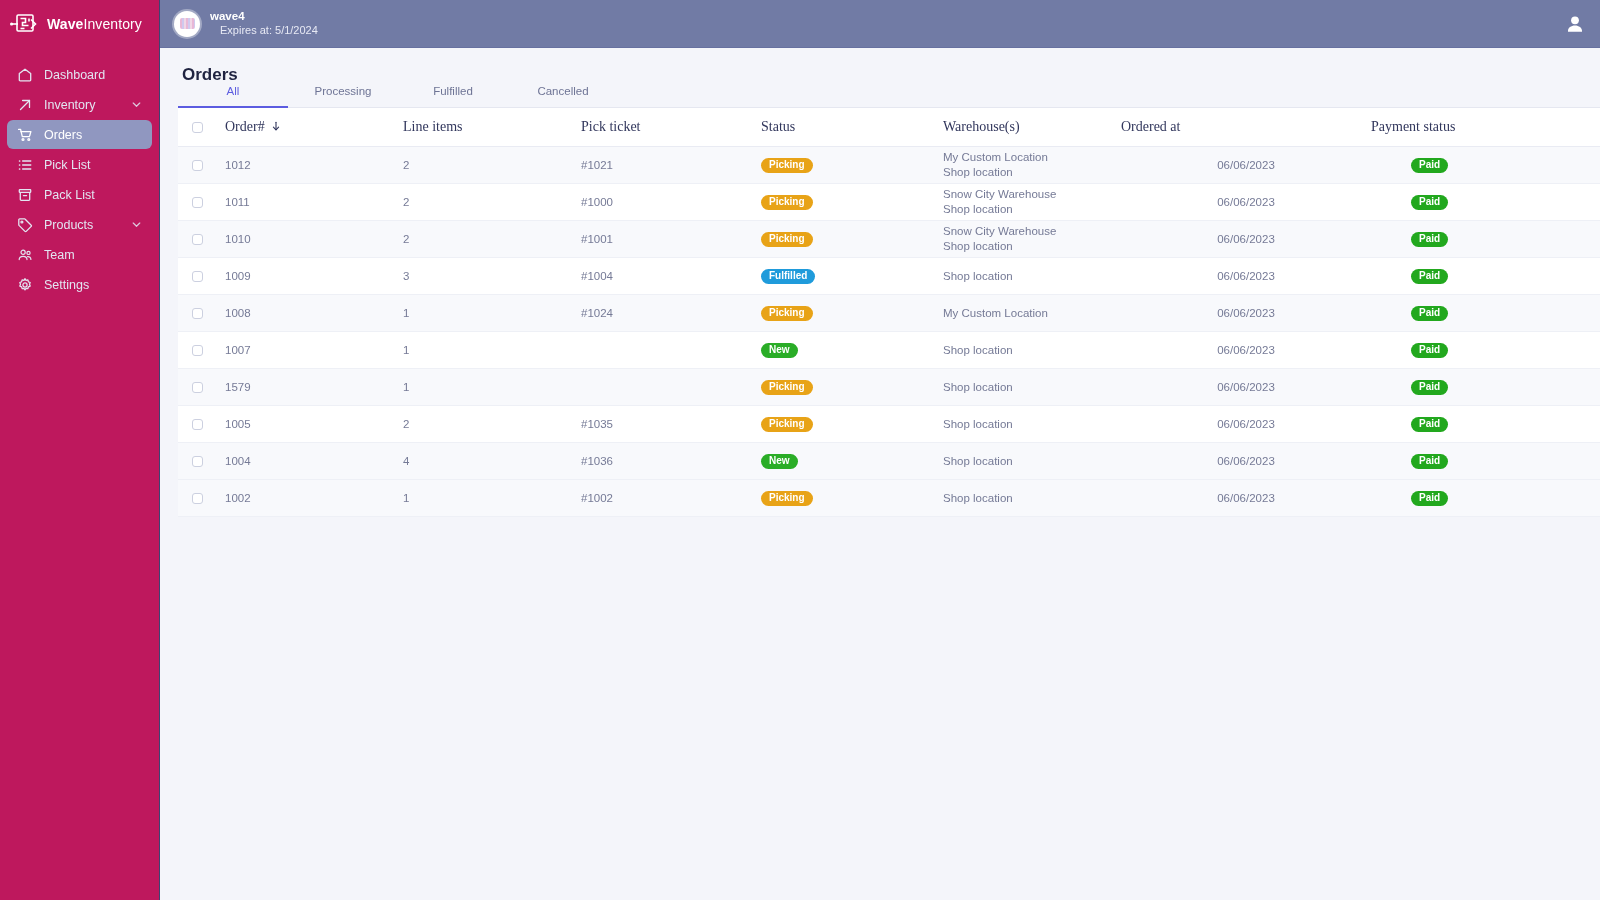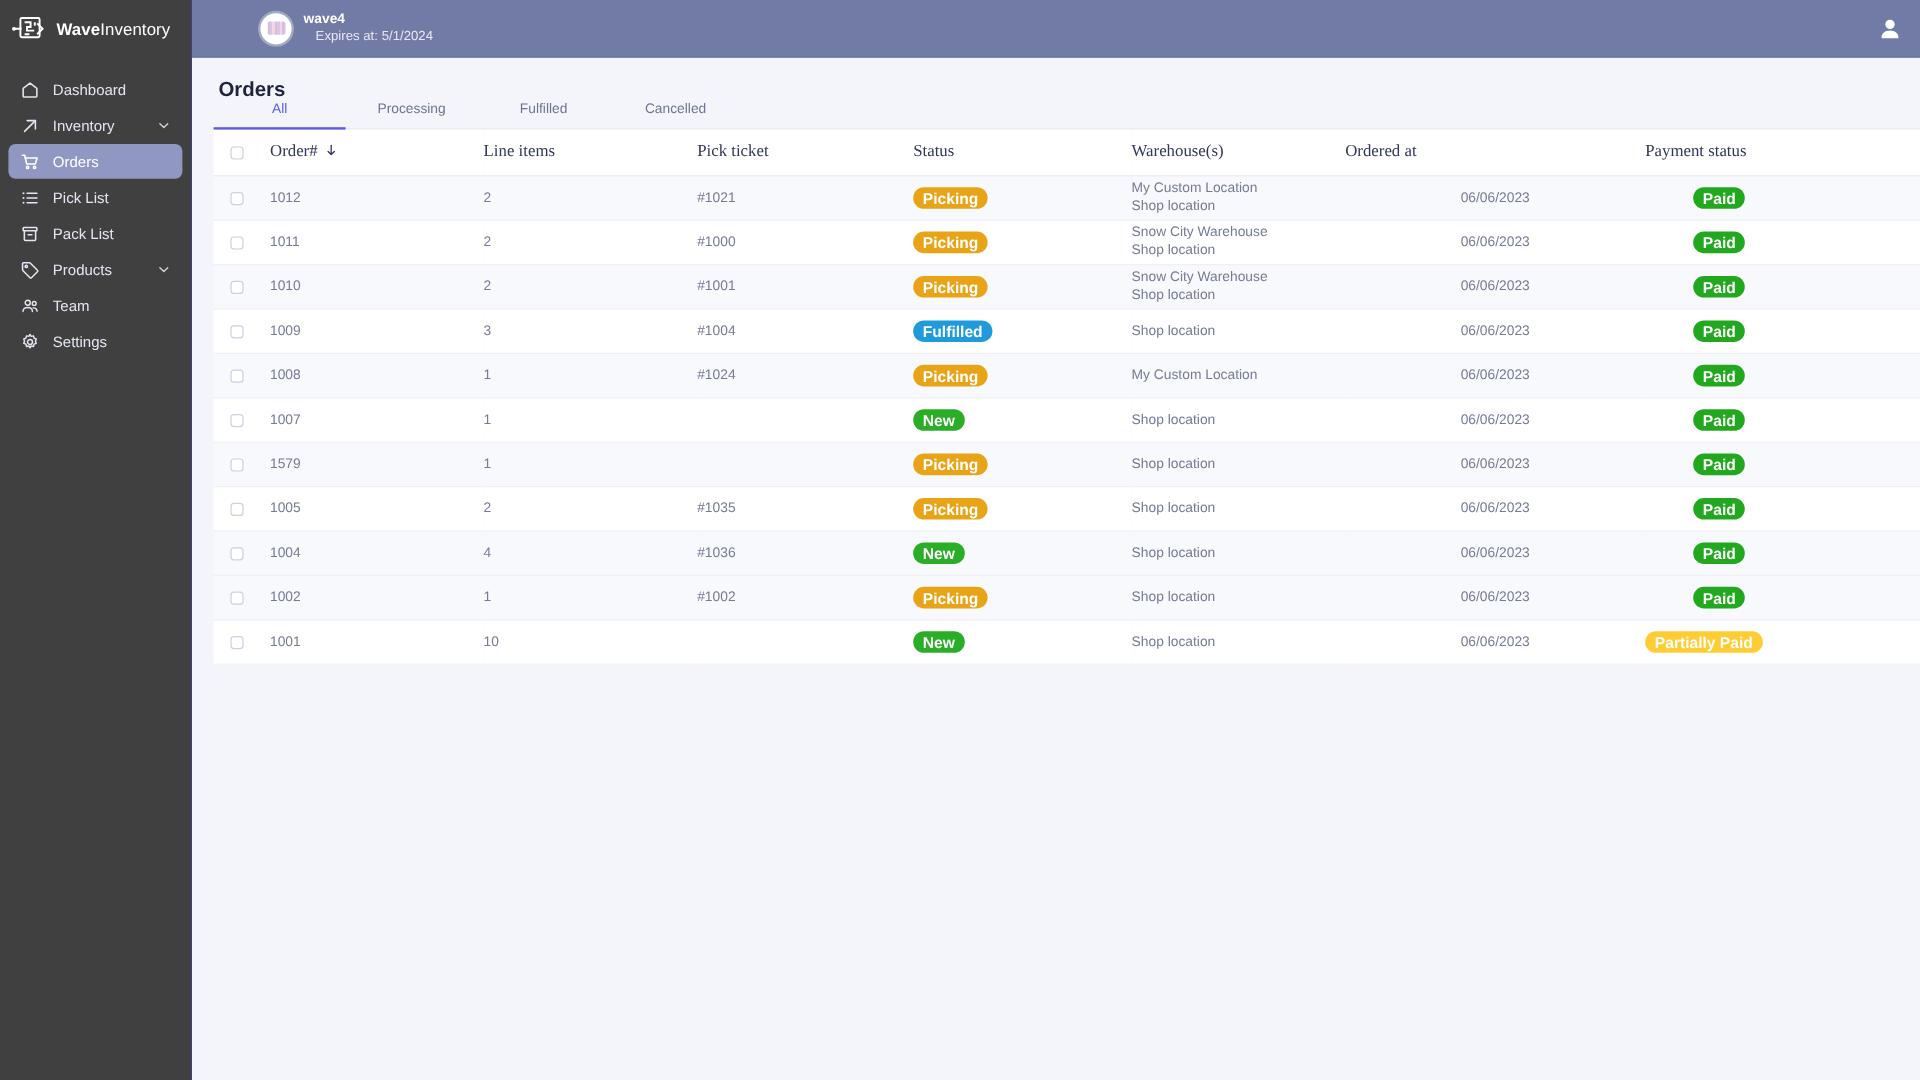--- a/index.html
+++ b/index.html
@@ -7,21 +7,21 @@
     width: 1600px; height: 900px;
     font-family: "Liberation Sans", sans-serif;
     background: #f4f5fa;
     overflow: hidden;
   }
   .app { display: flex; width: 1600px; height: 900px; }
 
   
   .sidebar {
     width: 160px; flex: 0 0 160px; height: 900px;
-    background: #404040;
+    background: #be185d;
     display: flex; flex-direction: column;
     border-right: 1px solid #3e4372;
   }
   .logo-row {
     height: 48px; display: flex; align-items: center;
     gap: 7px; padding: 0 10px;
   }
   .logo-mark { width: 30px; height: 24px; flex: 0 0 30px; }
   .logo-text { font-size: 14px; color: #ffffff; letter-spacing: .1px; white-space: nowrap;}
   .logo-text .b { font-weight: bold; }
@@ -43,21 +43,21 @@
 
   
   .main { flex: 1 1 auto; height: 900px; display: flex; flex-direction: column;
           background: #f4f5fa; min-width: 0; }
 
   .topbar {
     height: 48px; flex: 0 0 48px; background: #717ba5;
     display: flex; align-items: center; padding: 0 14px;
     border-bottom: 1px solid #6771a0;
   }
-  .ws { display: flex; align-items: center; gap: 10px; margin-left: 43px; }
+  .ws { display: flex; align-items: center; gap: 10px; }
   .ws-avatar {
     width: 26px; height: 26px; border-radius: 50%;
     background: #ffffff; display: flex; align-items: center; justify-content: center;
     box-shadow: 0 0 0 2px rgba(255,255,255,.35);
   }
   .ws-avatar .pat {
     width: 15px; height: 11px; border-radius: 2px;
     background: repeating-linear-gradient(90deg,#e8b7d6 0 2px,#cfc9ee 2px 4px,#f0d7e6 4px 6px);
   }
   .ws-txt { line-height: 1.25; }
@@ -122,21 +122,21 @@
   .chk {
     width: 11px; height: 11px; border: 1px solid #ccd0e0;
     border-radius: 3px; background: #ffffff; display: block; cursor: pointer;
   }
 
   .sort-wrap { display: inline-flex; align-items: center; gap: 6px; }
   .sort-wrap svg { width: 10px; height: 10px; }
 
   .badge {
     display: inline-block; border-radius: 9px; color: #ffffff;
-    font-size: 13px; font-weight: bold; padding: 2.5px 8px; line-height: 1;
+    font-size: 10px; font-weight: bold; padding: 2.5px 8px; line-height: 1;
     white-space: nowrap;
     text-align: right;
   }
   .badge.picking   { background: #e8a317; }
   .badge.fulfilled { background: #1f9bdb; }
   .badge.new       { background: #2aad27; }
   .badge.paid      { background: #22a81e; margin-left: 40px; }
   .badge.partial   { background: #ffcc33; color: #ffffff; }
 
   .wh-line { display: block; line-height: 1.28; }
@@ -463,32 +463,18 @@
               <td class="col-order">1002</td>
               <td class="col-line">1</td>
               <td class="col-pick">#1002</td>
               <td class="col-status"><span class="badge picking">Picking</span></td>
               <td class="col-wh">
                 <span class="wh-line">Shop location</span>
               </td>
               <td class="col-date">06/06/2023</td>
               <td class="col-pay"><span class="badge paid">Paid</span></td>
             </tr>
-            <tr class="data-row row-even">
-              <td class="col-check">
-                <span class="chk"></span>
-              </td>
-              <td class="col-order">1001</td>
-              <td class="col-line">10</td>
-              <td class="col-pick"></td>
-              <td class="col-status"><span class="badge new">New</span></td>
-              <td class="col-wh">
-                <span class="wh-line">Shop location</span>
-              </td>
-              <td class="col-date">06/06/2023</td>
-              <td class="col-pay"><span class="badge partial">Partially Paid</span></td>
-            </tr>
           </tbody>
       </table>
 
     </section>
   </div>
 </div>
 
 </body></html>

